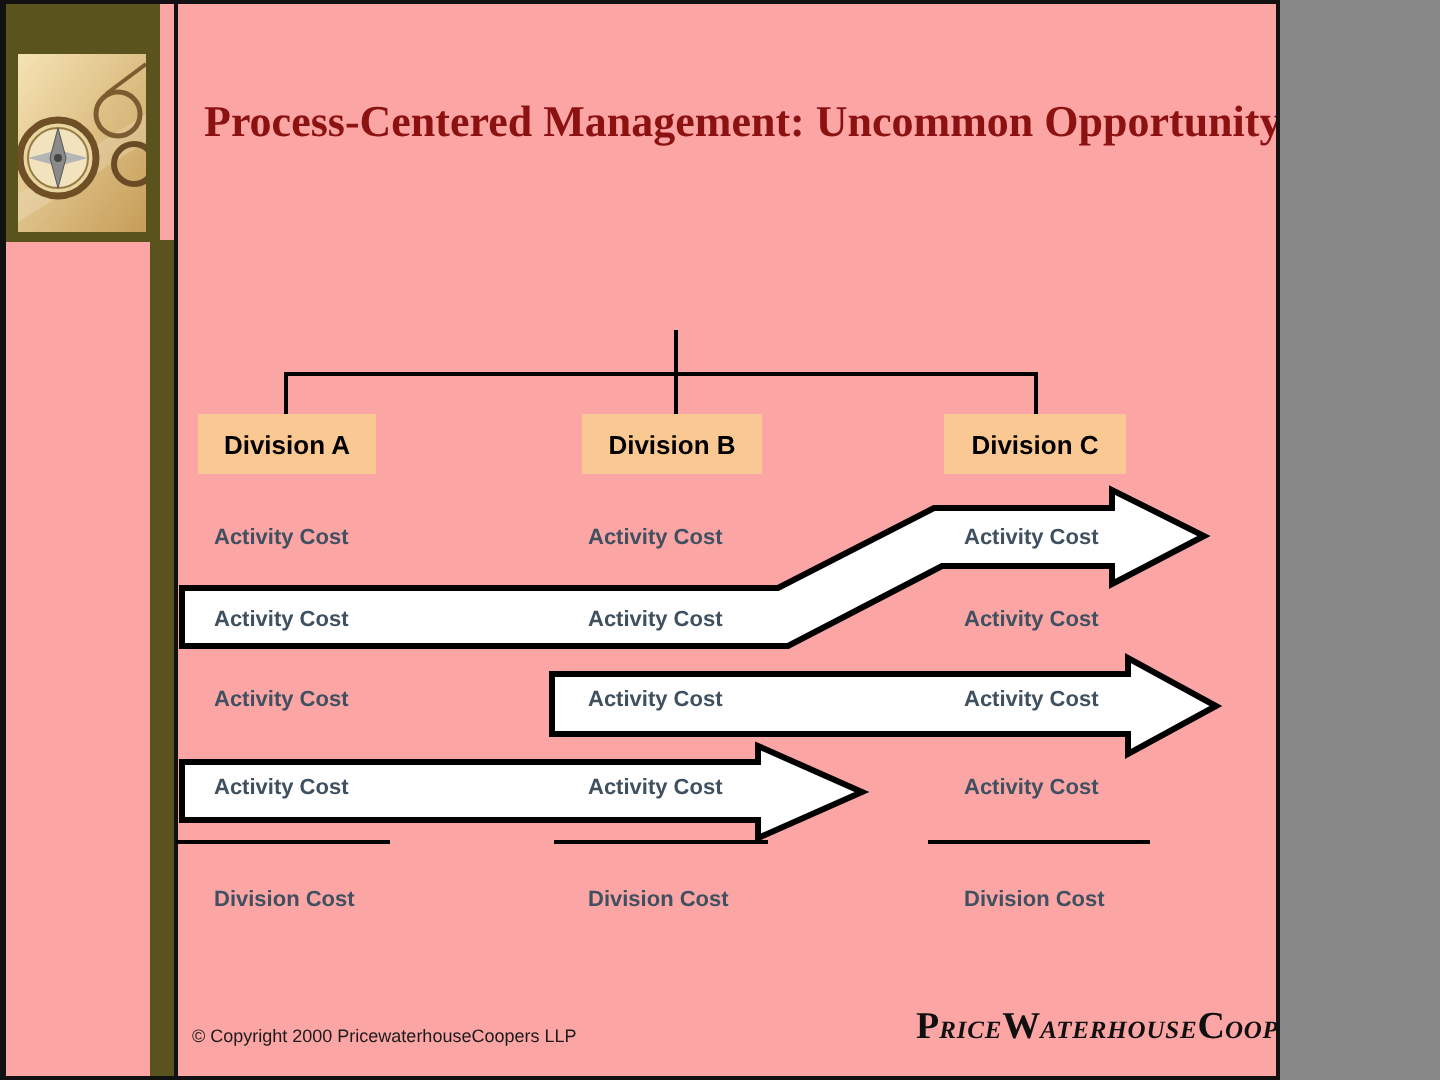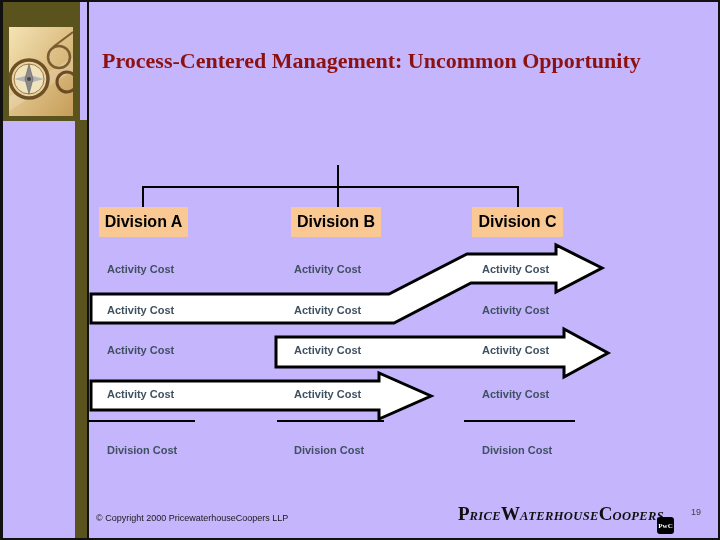--- a/index.html
+++ b/index.html
@@ -1,17 +1,17 @@
 <!DOCTYPE html>
 <html><head>
 <meta charset="utf-8">
 <style>
   html,body{margin:0;padding:0;background:#888;}
   .slide{
-    position:relative;width:720px;height:540px;background:#c4b5fd;
+    position:relative;width:640px;height:540px;background:#fca5a5;
     box-sizing:border-box;border:2px solid #111;border-left:3px solid #111;
     overflow:hidden;font-family:"Liberation Sans",sans-serif;
   }
   .abs{position:absolute;}
 
   
   .photo-block{left:0px;top:0px;width:77px;height:119px;background:#5b531e;}
   .photo-block svg{position:absolute;left:6px;top:25px;}
   .side-bar{left:72px;top:118px;width:12px;height:420px;background:#5b531e;}
   .side-line{left:84px;top:0px;width:2px;height:536px;background:#111;}
@@ -20,21 +20,21 @@
     left:99px;top:46px;width:600px;margin:0;
     font-family:"Liberation Serif",serif;font-weight:bold;font-size:22px;
     color:#8c1212;white-space:nowrap;
   }
 
   .box{
     background:#fac892;color:#000;font-weight:bold;
     display:flex;align-items:center;justify-content:center;
   }
   .hq-box{left:277px;top:121px;width:116px;height:42px;font-size:13px;}
-  .div-box{top:205px;height:30px;font-size:16px;}
+  .div-box{top:205px;height:30px;font-size:13px;}
 
   .cline{background:#000;}
 
   .cell{
     font-size:11px;font-weight:bold;color:#3f5060;white-space:nowrap;z-index:5;
   }
   .c1{left:104px;} .c2{left:291px;} .c3{left:479px;}
   .r1{top:261px;} .r2{top:302px;} .r3{top:342px;} .r4{top:386px;} .r5{top:442px;}
 
   .arrows{left:0;top:0;z-index:2;}

